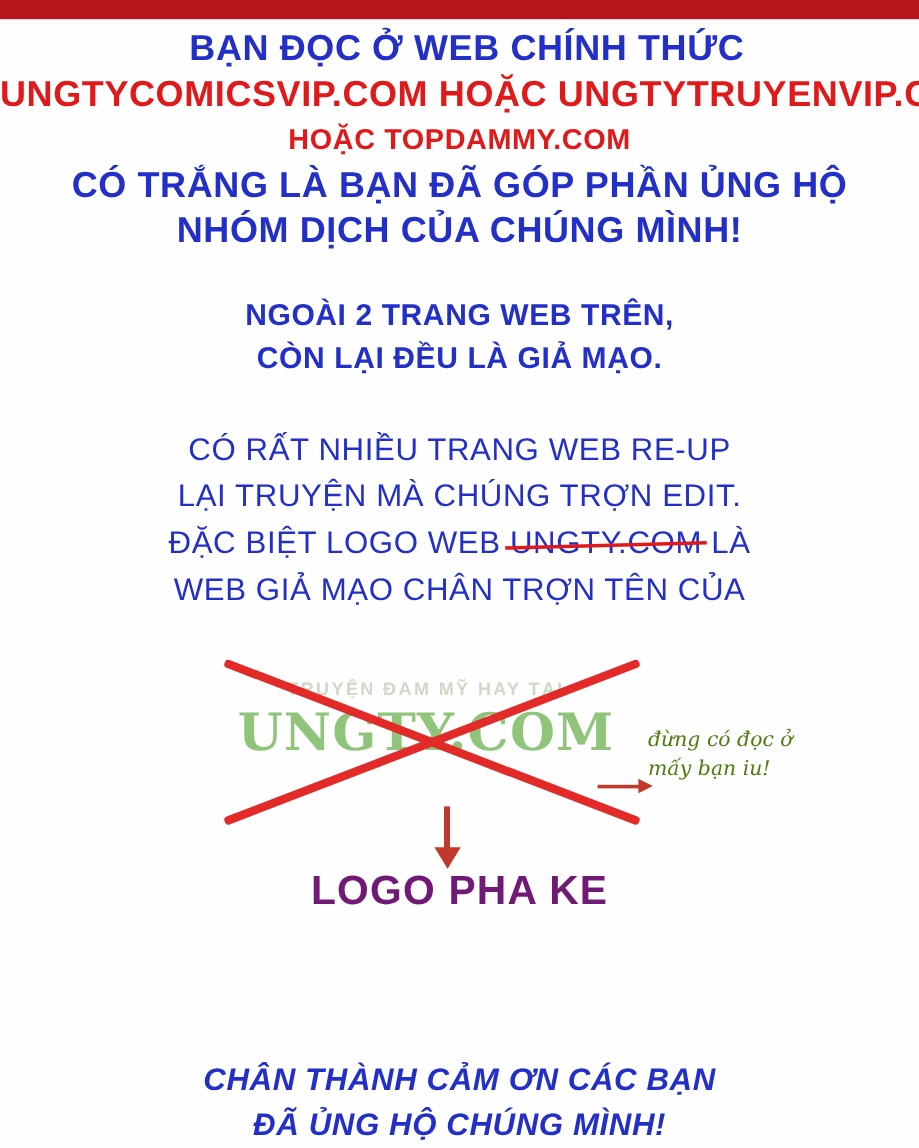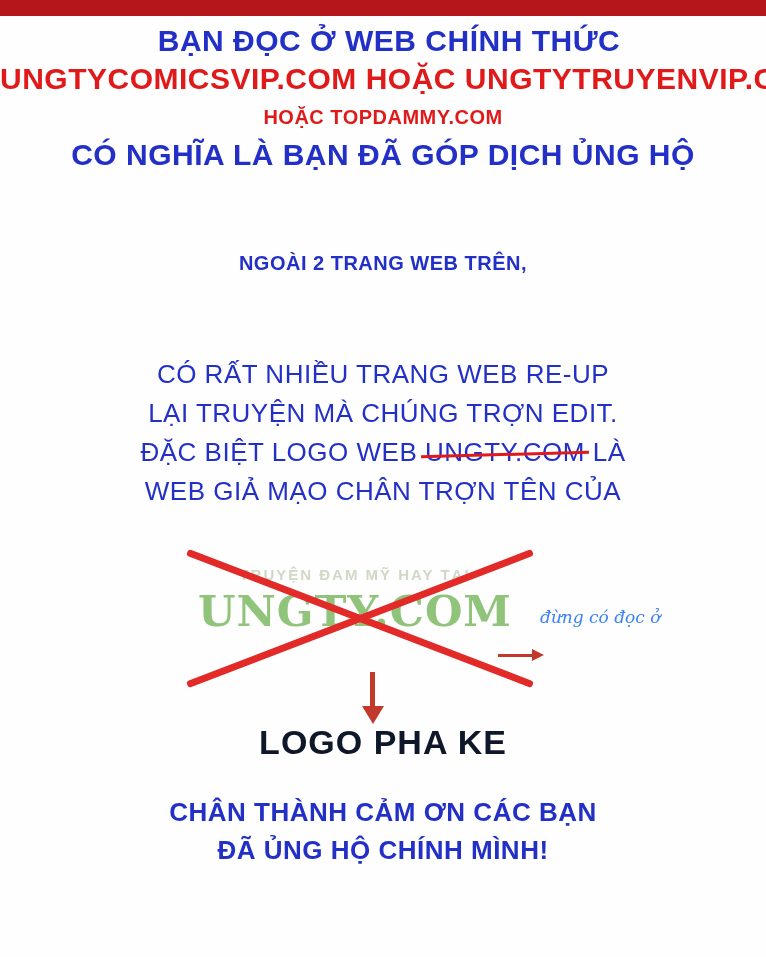--- a/index.html
+++ b/index.html
@@ -42,31 +42,31 @@
   #block-header {
     top: 22px;
   }
   #block-header .line {
     font-size: 30px;
     font-weight: bold;
     line-height: 38px;
   }
   #block-header .l1 { color: #2330c8; font-size: 30px; margin-left: 12px; }
   #block-header .l2 { color: #e01a1a; font-size: 30px; }
-  #block-header .l3 { color: #e01a1a; font-size: 20px; }
+  #block-header .l3 { color: #e01a1a; font-size: 24px; }
   #block-header .l4 { color: #2330c8; font-size: 30px; }
   #block-header .l5 { color: #2330c8; font-size: 30px; }
 
   
   #block-two {
     top: 245px;
   }
   #block-two .line {
     color: #2330c8;
-    font-size: 20px;
+    font-size: 25px;
     font-weight: bold;
     line-height: 36px;
   }
 
   
   #block-three {
     top: 355px;
   }
   #block-three .line {
     color: #2330c8;
@@ -154,21 +154,21 @@
     width: 0; height: 0;
     border-top: 6px solid transparent;
     border-bottom: 6px solid transparent;
     border-left: 12px solid #c0392b;
   }
   #side-note {
     position: absolute;
     left: 540px;
     top: 605px;
     width: 210px;
-    color: #3b82f6;
+    color: #4d7c0f;
     font-size: 17px;
     line-height: 24px;
     font-family: "DejaVu Serif", serif;
     font-style: italic;
   }
   #side-note .nline { display: block; white-space: nowrap; }
 
   
   #down-arrow {
     position: absolute;
@@ -190,53 +190,56 @@
     border-left: 11px solid transparent;
     border-right: 11px solid transparent;
     border-top: 18px solid #c0392b;
   }
   #logo-fake-label {
     position: absolute;
     left: 0;
     top: 723px;
     width: 766px;
     text-align: center;
-    color: #0f172a;
+    color: #701a75;
     font-size: 34px;
     font-weight: bold;
     letter-spacing: 1px;
   }
 
   
   #block-thanks {
-    top: 793px;
+    top: 880px;
+    font-style: italic;
   }
   #block-thanks .line {
     color: #2330c8;
     font-size: 26px;
     font-weight: bold;
     line-height: 38px;
   }
 </style>
 </head>
 <body>
 
 <div id="page">
 
   <div class="top-bar"></div>
 
   <div class="notice" id="block-header">
     <span class="line l1">BẠN ĐỌC Ở WEB CHÍNH THỨC</span>
     <span class="line l2">UNGTYCOMICSVIP.COM HOẶC UNGTYTRUYENVIP.COM</span>
     <span class="line l3">HOẶC TOPDAMMY.COM</span>
-    <span class="line l4">CÓ NGHĨA LÀ BẠN ĐÃ GÓP DỊCH ỦNG HỘ</span>
+    <span class="line l4">CÓ TRẮNG LÀ BẠN ĐÃ GÓP PHẦN ỦNG HỘ</span>
+    <span class="line l5">NHÓM DỊCH CỦA CHÚNG MÌNH!</span>
   </div>
 
   <div class="notice" id="block-two">
     <span class="line">NGOÀI 2 TRANG WEB TRÊN,</span>
+    <span class="line">CÒN LẠI ĐỀU LÀ GIẢ MẠO.</span>
   </div>
 
   <div class="notice" id="block-three">
     <span class="line">CÓ RẤT NHIỀU TRANG WEB RE-UP</span>
     <span class="line">LẠI TRUYỆN MÀ CHÚNG TRỢN EDIT.</span>
     <span class="line"><span>ĐẶC BIỆT LOGO WEB </span><span class="strike">UNGTY.COM</span><span> LÀ</span></span>
     <span class="line">WEB GIẢ MẠO CHÂN TRỢN TÊN CỦA</span>
   </div>
 
   <div id="fake-logo-area">
@@ -246,27 +249,28 @@
     <div class="cross-line cross-b"></div>
   </div>
 
   <div id="note-arrow">
     <div class="shaft"></div>
     <div class="head"></div>
   </div>
 
   <div id="side-note">
     <span class="nline">đừng có đọc ở</span>
+    <span class="nline">mấy bạn iu!</span>
   </div>
 
   <div id="down-arrow">
     <div class="shaft"></div>
     <div class="head"></div>
   </div>
 
   <div id="logo-fake-label">LOGO PHA KE</div>
 
   <div class="notice" id="block-thanks">
     <span class="line">CHÂN THÀNH CẢM ƠN CÁC BẠN</span>
-    <span class="line">ĐÃ ỦNG HỘ CHÍNH MÌNH!</span>
+    <span class="line">ĐÃ ỦNG HỘ CHÚNG MÌNH!</span>
   </div>
 
 </div>
 
 </body></html>

